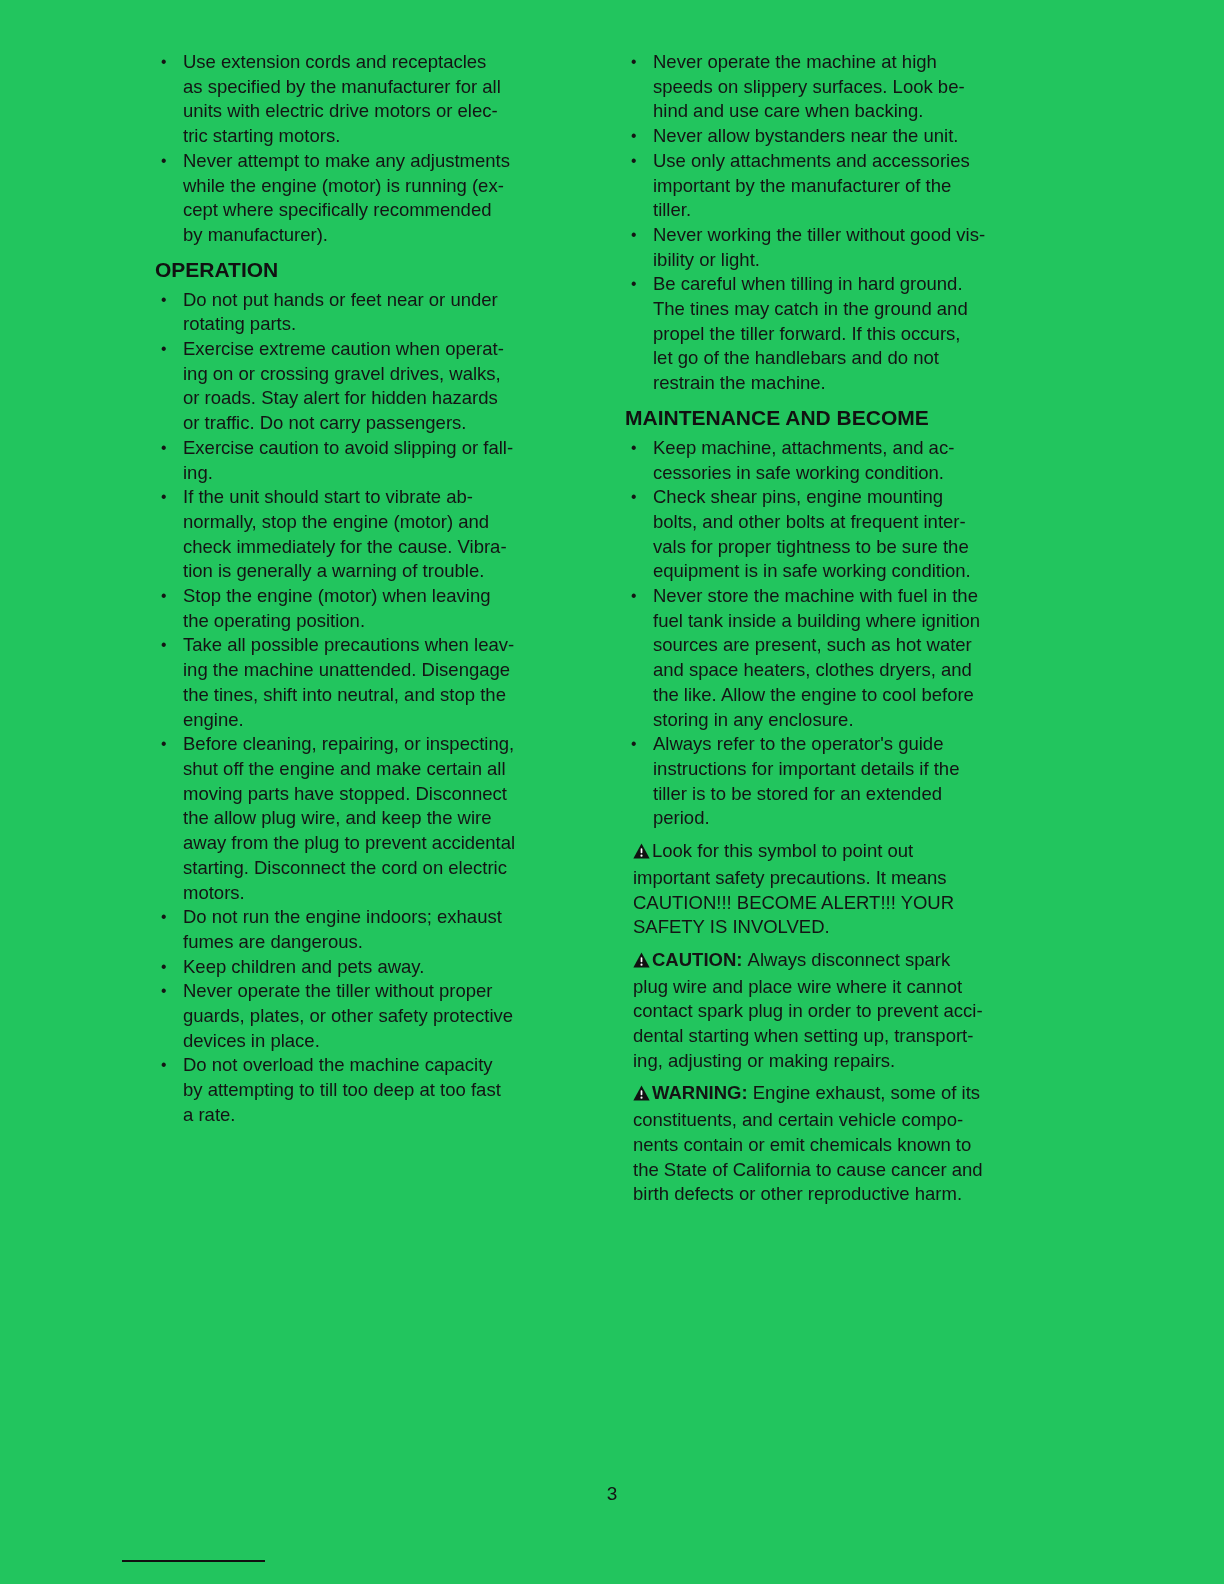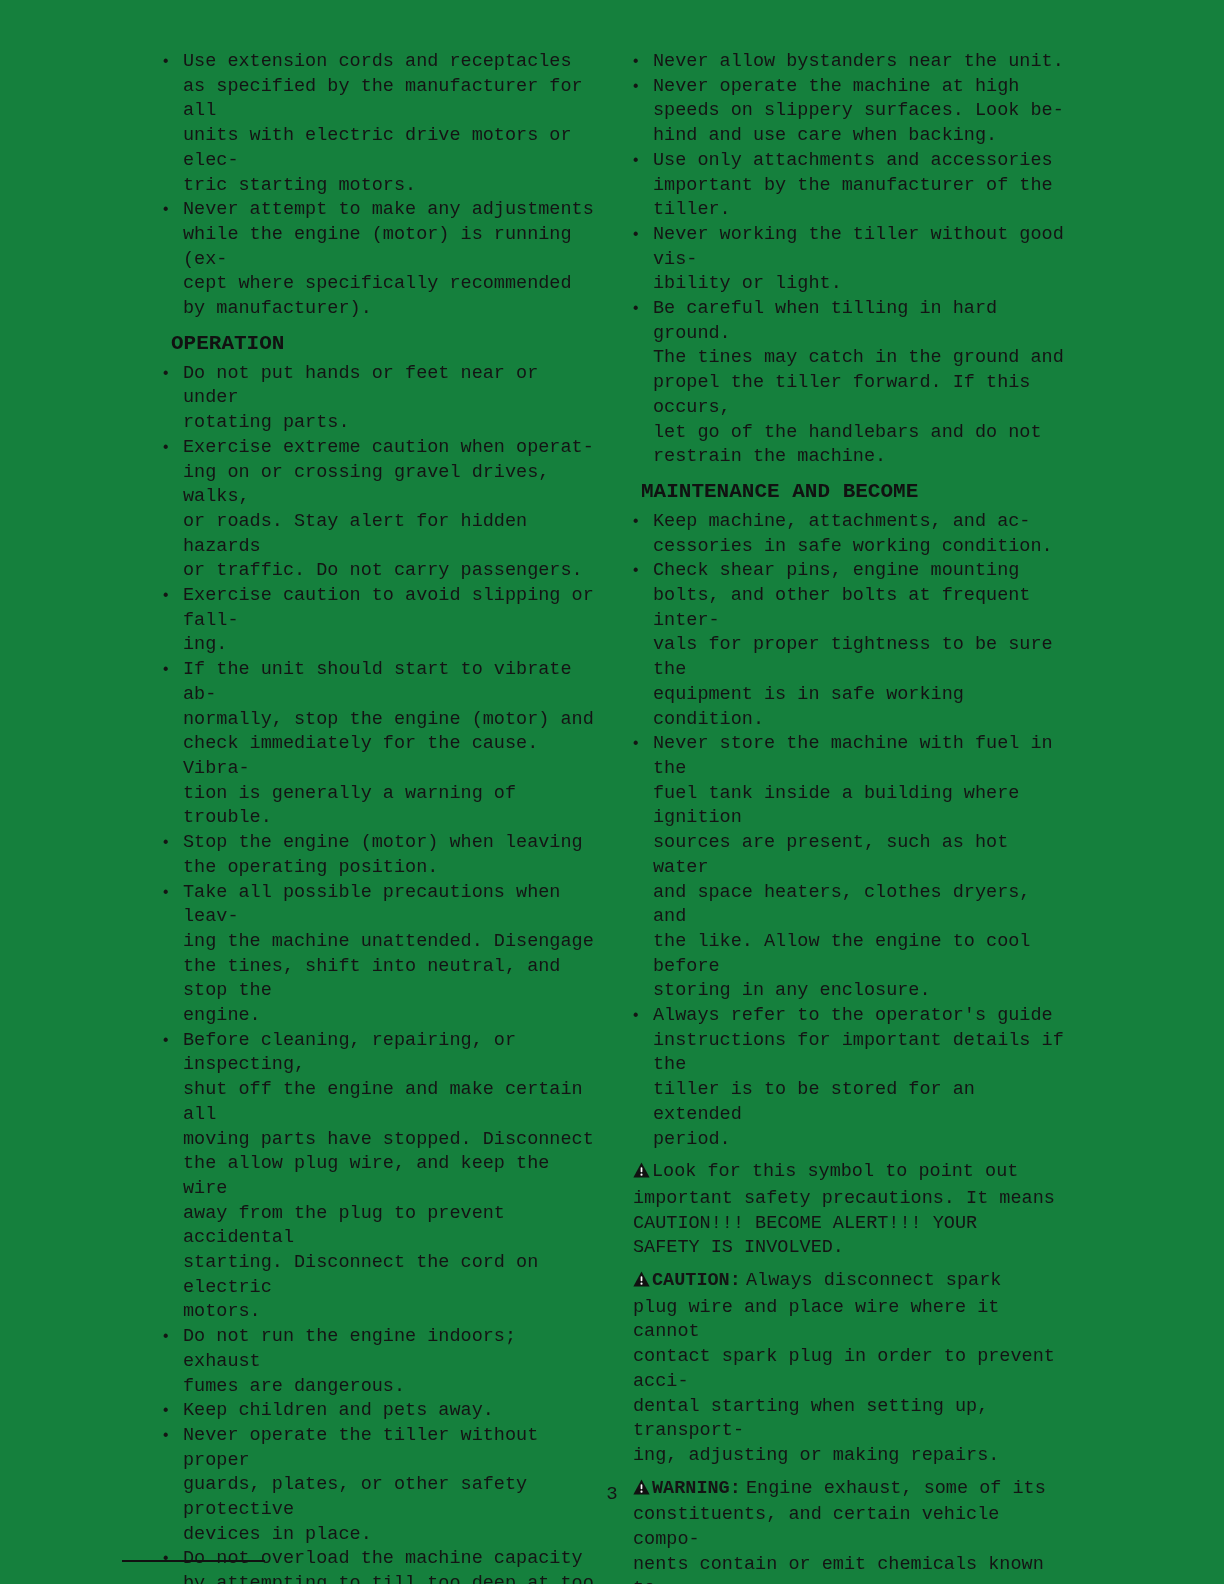--- a/index.html
+++ b/index.html
@@ -4,23 +4,23 @@
 <style>
   html, body {
     margin: 0;
     padding: 0;
     background: #ffffff;
   }
   .page {
     position: relative;
     width: 1224px;
     height: 1584px;
-    background: #15803d;
+    background: #22c55e;
     color: #141414;
-    font-family: Liberation Mono, monospace;
+    font-family: Liberation Sans, sans-serif;
     font-size: 18.5px;
     line-height: 24.7px;
     overflow: hidden;
   }
   .columns {
     display: flex;
     padding: 50px 159px 0 155px;
     gap: 30px;
   }
   .col {
@@ -46,21 +46,21 @@
     line-height: 24.7px;
   }
   .item-text,
   .notice-text {
     white-space: pre-line;
   }
   h2.section-heading {
     font-size: 21px;
     line-height: 26px;
     font-weight: bold;
-    margin: 9px 0 5px 16px;
+    margin: 9px 0 5px 0;
     color: #111;
   }
   p.notice {
     margin: 8px;
   }
   .notice-label {
     font-weight: bold;
     margin-right: 0.28em;
   }
   .notice-label:empty {
@@ -141,24 +141,24 @@
 guards, plates, or other safety protective
 devices in place.</span></li>
         <li><span class="item-text">Do not overload the machine capacity
 by attempting to till too deep at too fast
 a rate.</span></li>
       </ul>
     </div>
 
     <div class="col">
       <ul class="blist">
-        <li><span class="item-text">Never allow bystanders near the unit.</span></li>
         <li><span class="item-text">Never operate the machine at high
 speeds on slippery surfaces. Look be-
 hind and use care when backing.</span></li>
+        <li><span class="item-text">Never allow bystanders near the unit.</span></li>
         <li><span class="item-text">Use only attachments and accessories
 important by the manufacturer of the
 tiller.</span></li>
         <li><span class="item-text">Never working the tiller without good vis-
 ibility or light.</span></li>
         <li><span class="item-text">Be careful when tilling in hard ground.
 The tines may catch in the ground and
 propel the tiller forward.  If this occurs,
 let go of the handlebars and do not
 restrain the machine.</span></li>

